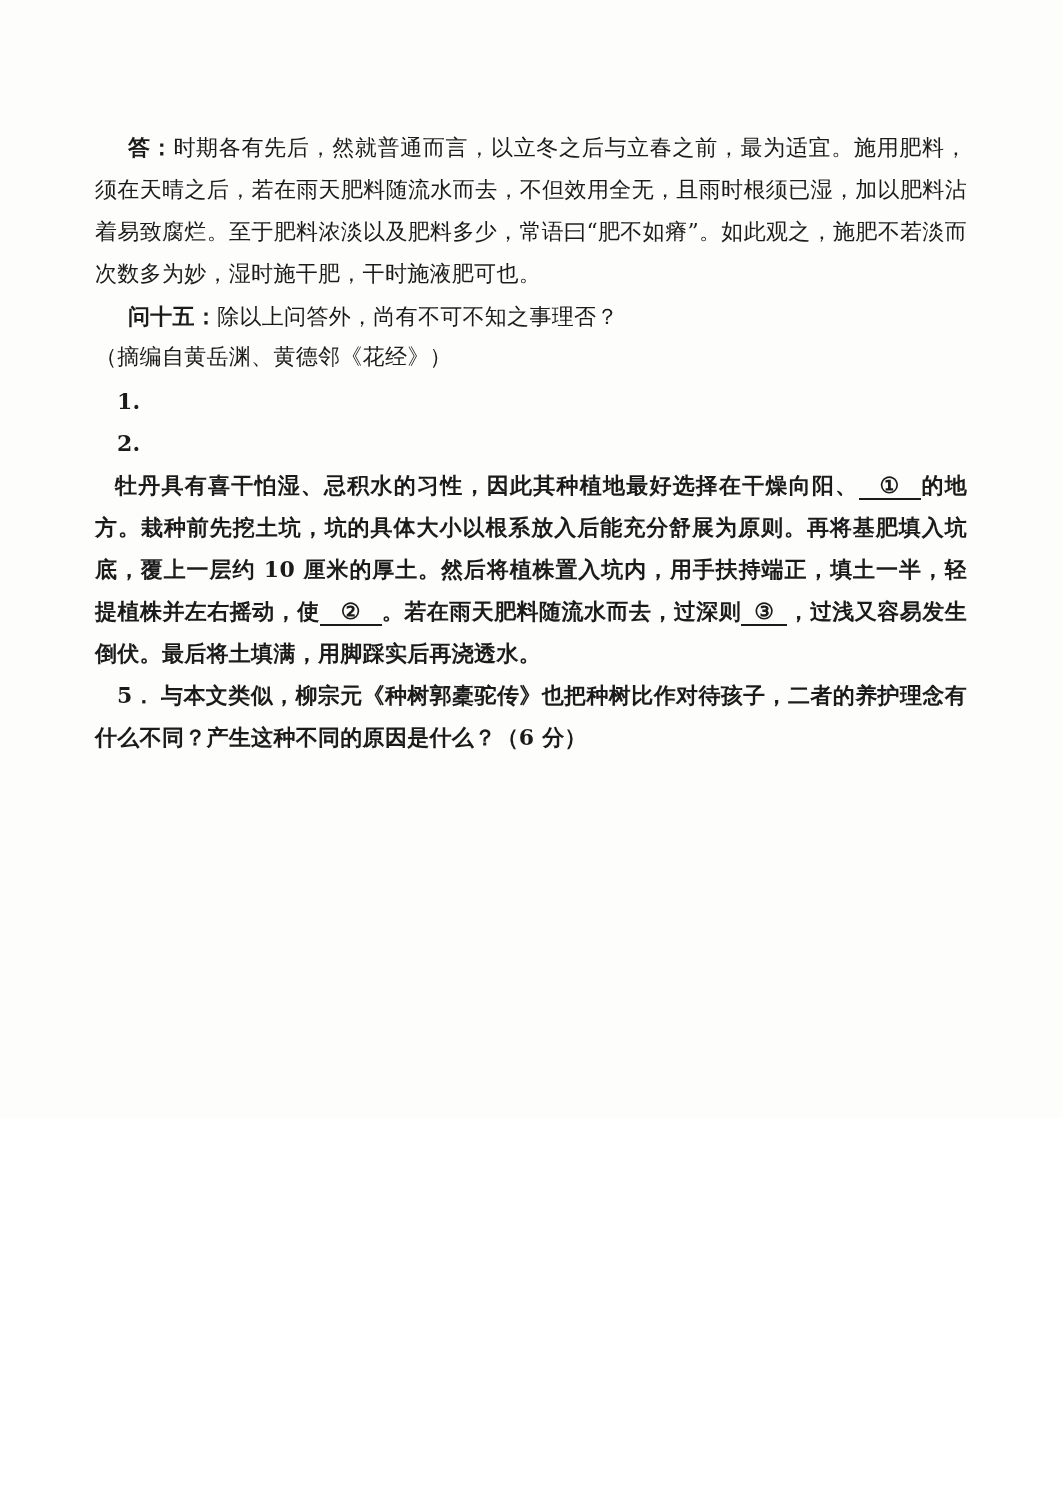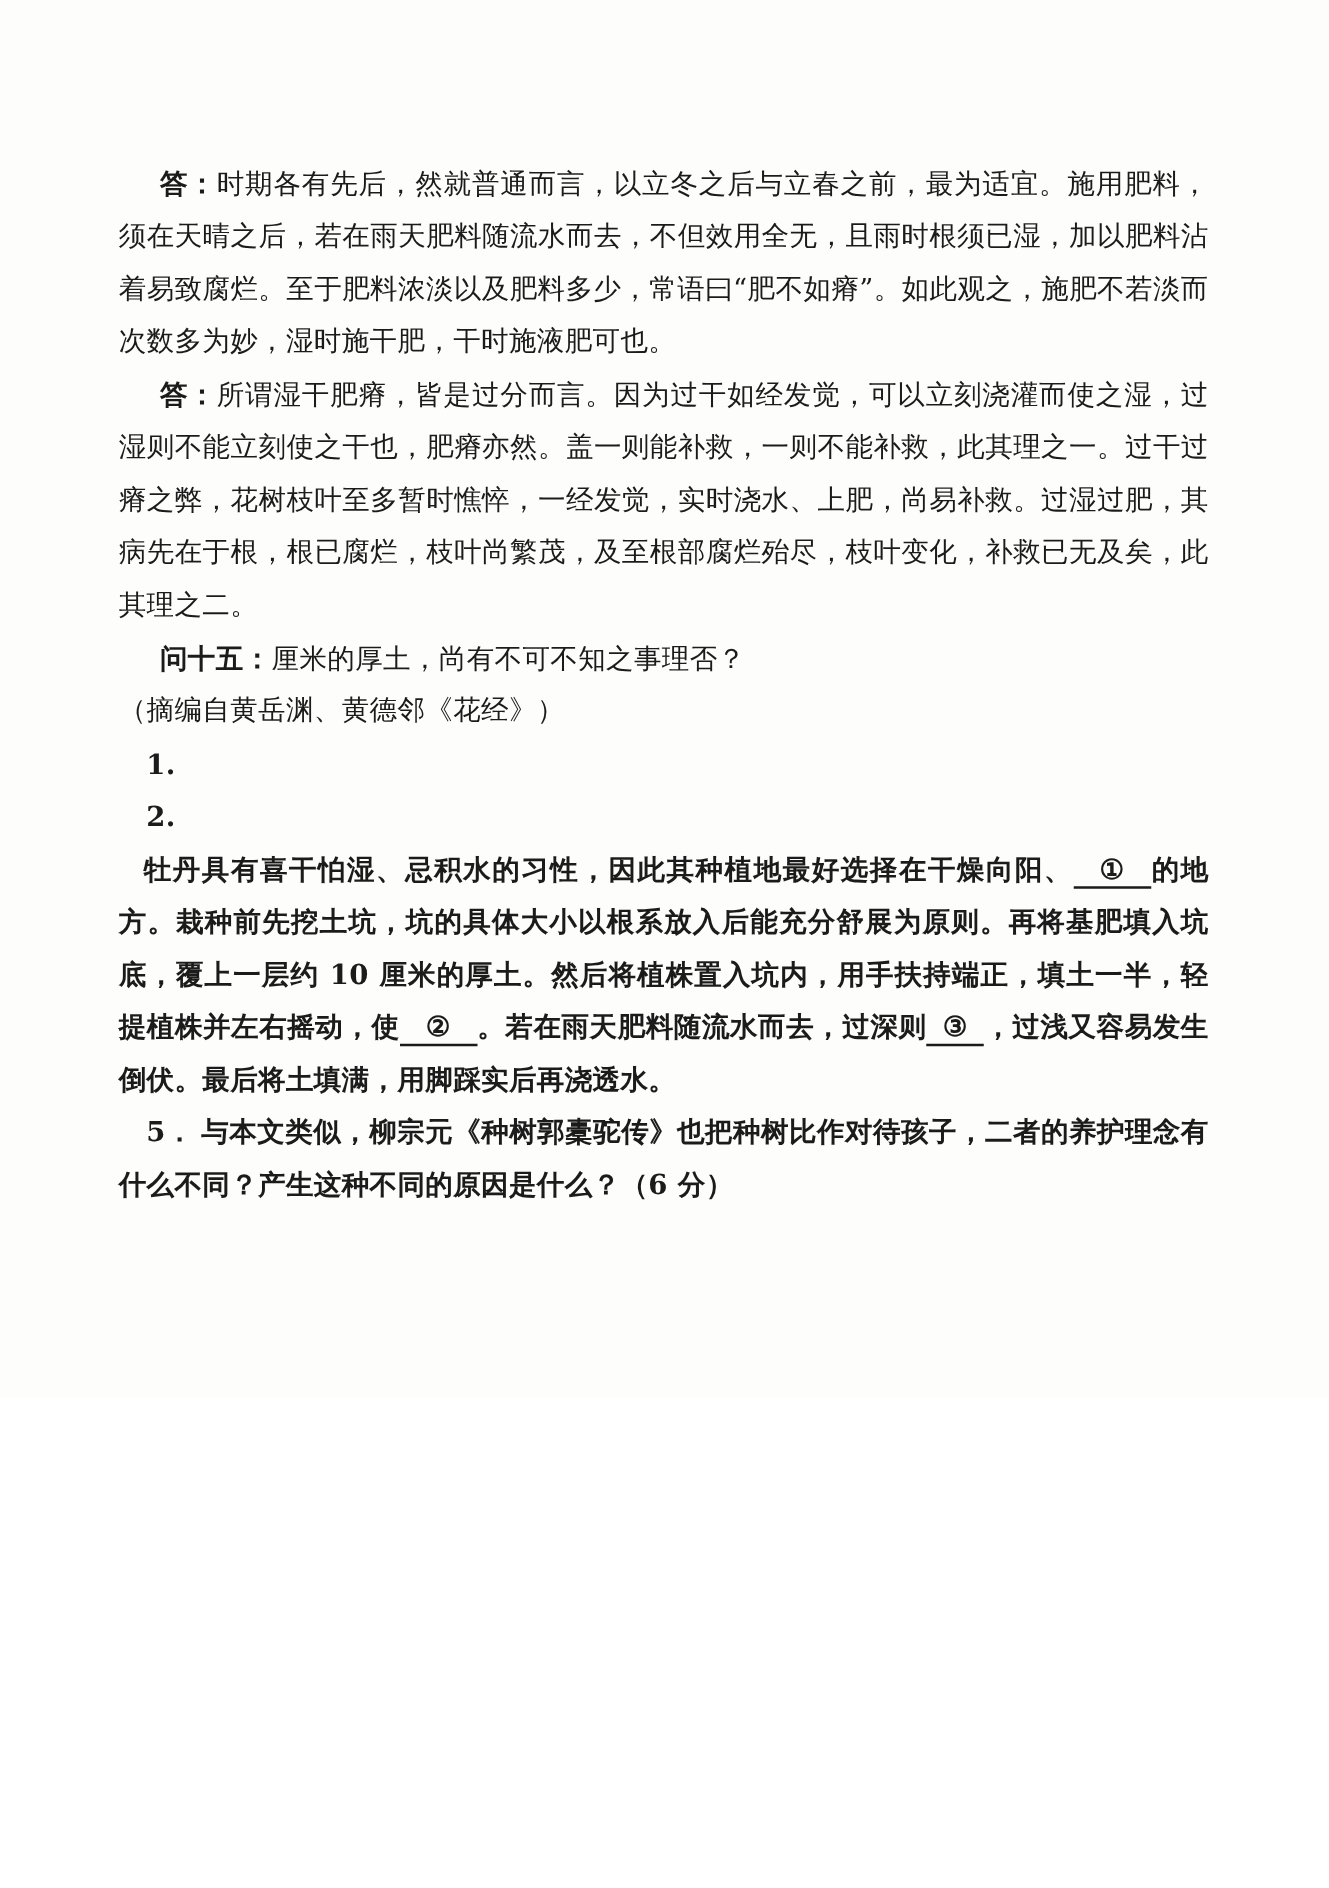--- a/index.html
+++ b/index.html
@@ -48,23 +48,22 @@
 </style>
 </head>
 <body>
 
 <div class="page">
   <div class="content">
 
     <p class="para"><span class="lbl">答：</span><span>时期各有先后，然就普通而言，以立冬之后与立春之前，最为适宜。施用肥料，须在天晴之后，若在雨天肥料随流水而去，不但效用全无，且雨时根须已湿，加以肥料沾着易致腐烂。至于肥料浓淡以及肥料多少，常语曰“肥不如瘠”。如此观之，施肥不若淡而次数多为妙，湿时施干肥，干时施液肥可也。</span></p>
 
 
-    <p class="para"><span class="lbl">答：</span><span>所谓湿干肥瘠，皆是过分而言。因为过干如经发觉，可以立刻浇灌而使之湿，过湿则不能立刻使之干也，肥瘠亦然。盖一则能补救，一则不能补救，此其理之一。过干过瘠之弊，花树枝叶至多暂时憔悴，一经发觉，实时浇水、上肥，尚易补救。过湿过肥，其病先在于根，根已腐烂，枝叶尚繁茂，及至根部腐烂殆尽，枝叶变化，补救已无及矣，此其理之二。</span></p>
 
-    <p class="para"><span class="lbl">问十五：</span><span>厘米的厚土，尚有不可不知之事理否？</span></p>
+    <p class="para"><span class="lbl">问十五：</span><span>除以上问答外，尚有不可不知之事理否？</span></p>
 
 
     <p class="source">（摘编自黄岳渊、黄德邻《花经》）</p>
 
     <p class="q-item">1.</p>
 
     <p class="q-item">2.</p>
 
 
     <p class="q3p"><span>牡丹具有喜干怕湿、忌积水的习性，因此其种植地最好选择在干燥向阳、</span><span class="blank">①</span><span>的地方。栽种前先挖土坑，坑的具体大小以根系放入后能充分舒展为原则。再将基肥填入坑底，覆上一层约 10 厘米的厚土。然后将植株置入坑内，用手扶持端正，填土一半，轻提植株并左右摇动，使</span><span class="blank">②</span><span>。若在雨天肥料随流水而去，过深则</span><span class="blank narrow">③</span><span>，过浅又容易发生倒伏。最后将土填满，用脚踩实后再浇透水。</span></p>

